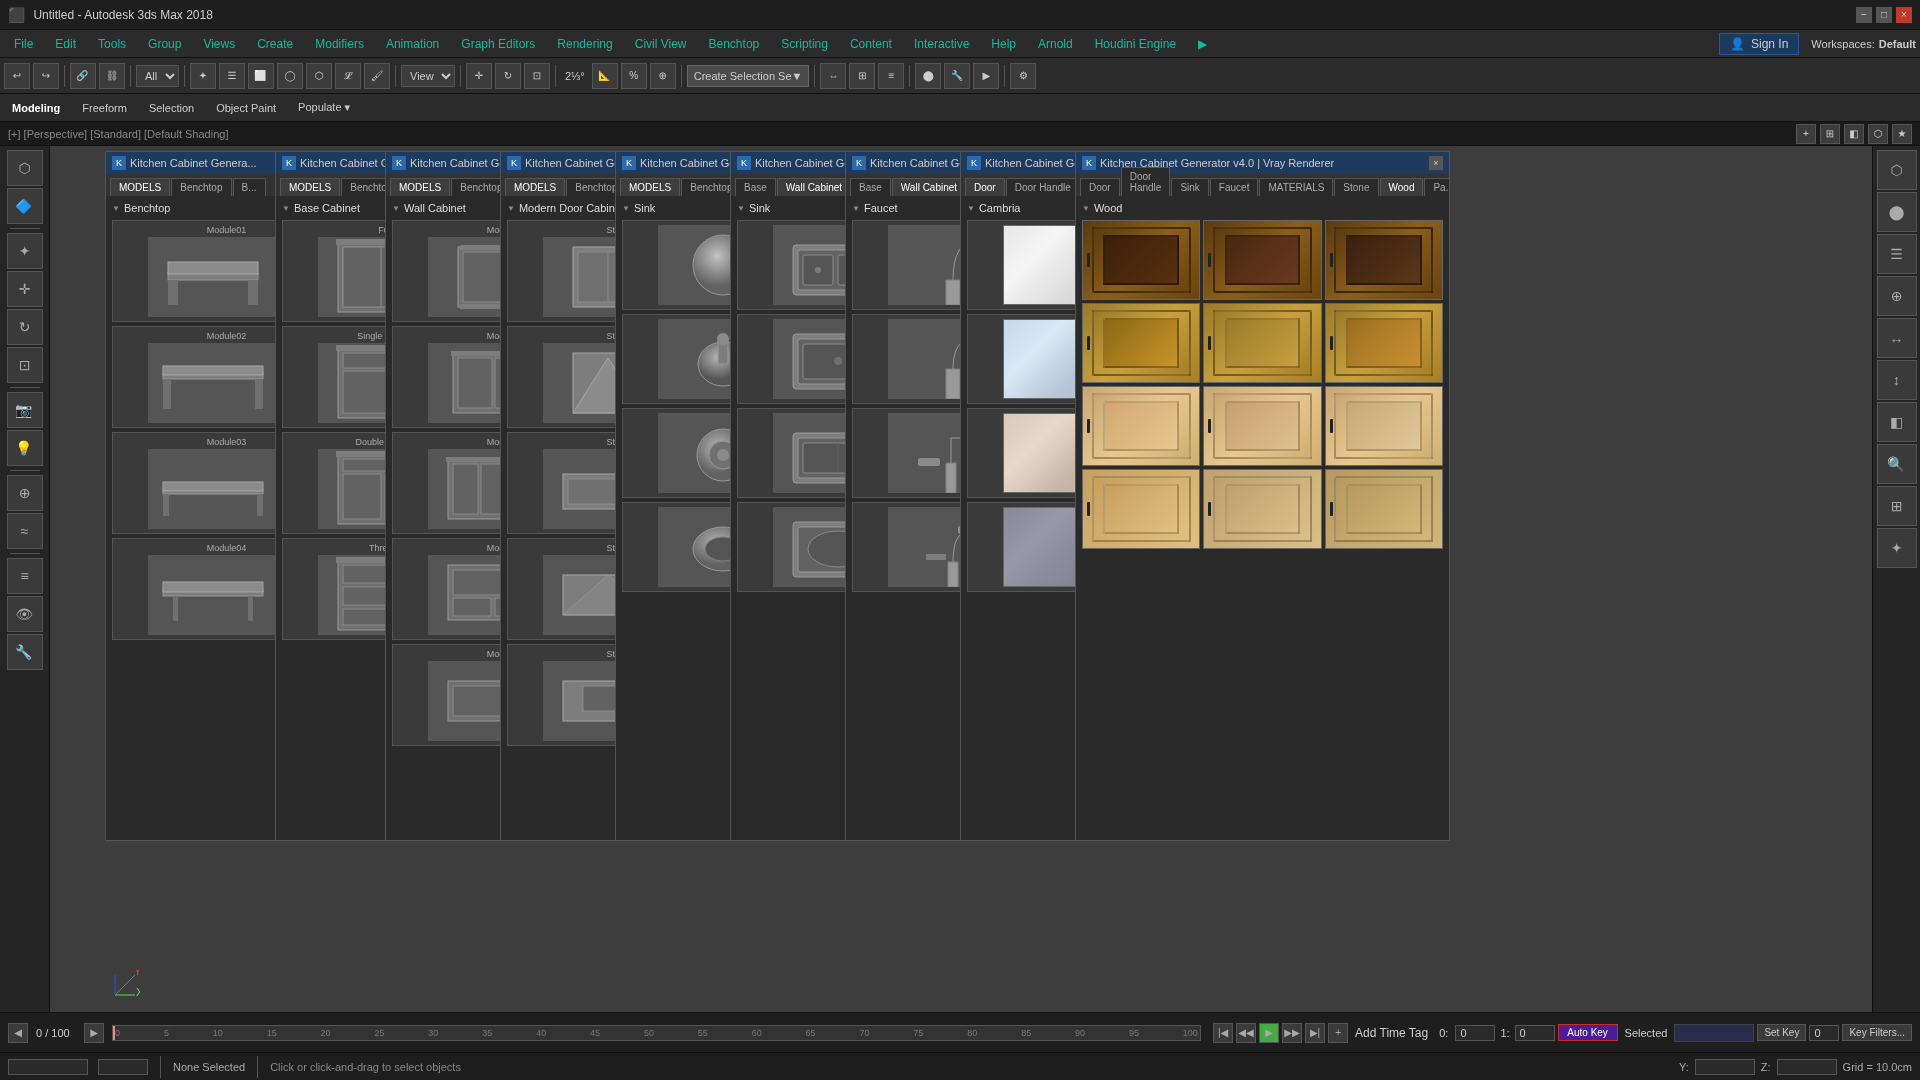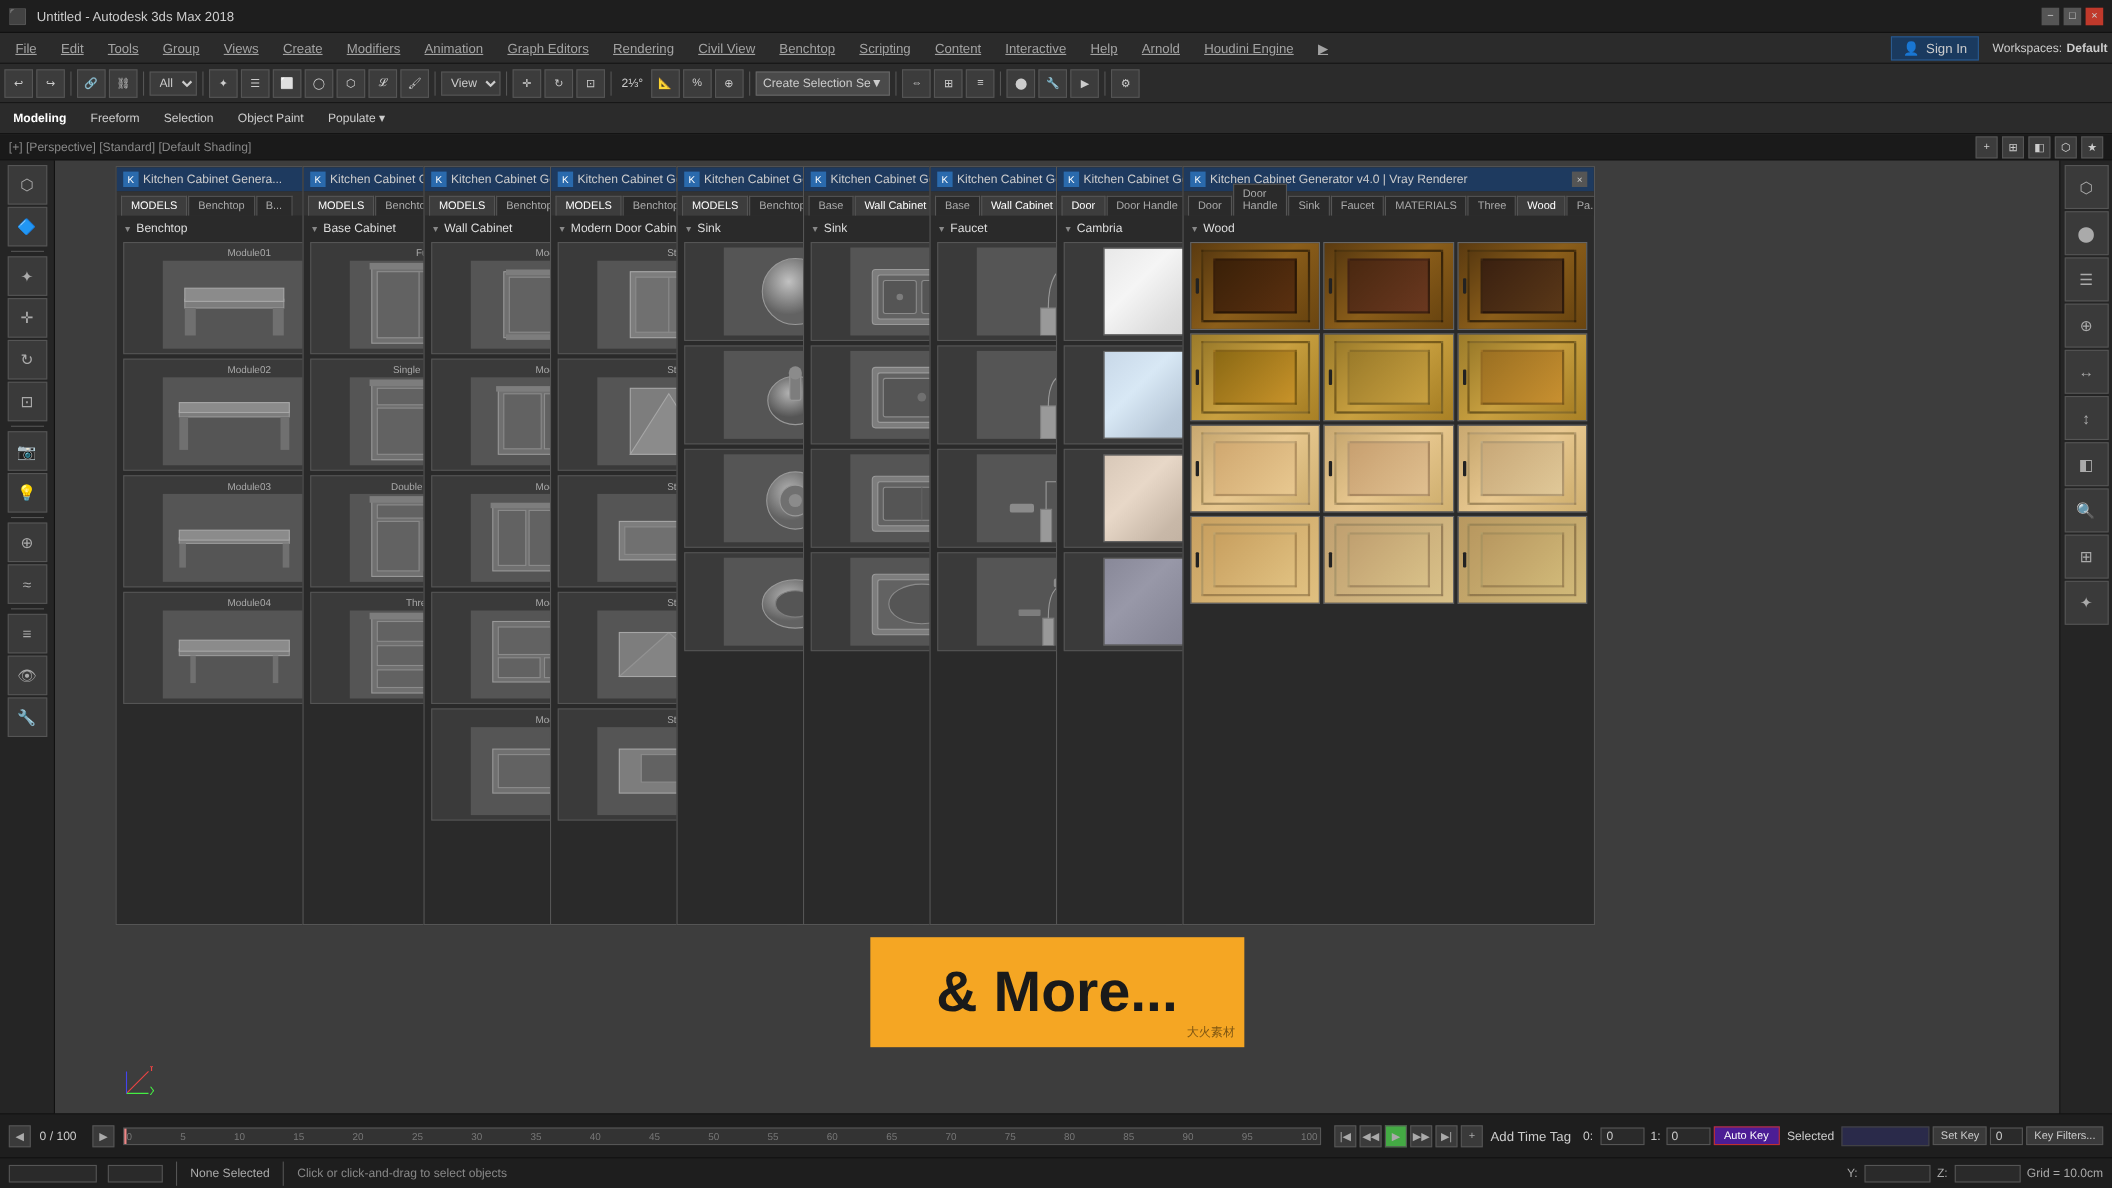--- a/index.html
+++ b/index.html
@@ -33,25 +33,24 @@
       height: 28px;
       background: #2b2b2b;
       display: flex;
       align-items: center;
       border-bottom: 1px solid #111;
       padding: 0 4px;
       gap: 2px;
     }
     .menu-item {
       padding: 4px 10px;
-      color: #a3a3a3;
+      color: #14b8a6;
       cursor: pointer;
       font-size: 12px;
       white-space: nowrap;
-      text-decoration: underline;
     }
 
     
     #toolbar {
       height: 36px;
       background: #2b2b2b;
       display: flex;
       align-items: center;
       padding: 0 4px;
       border-bottom: 1px solid #111;
@@ -1080,21 +1079,21 @@
           <div class="pw-icon">K</div>
           <span>Kitchen Cabinet Generator v4.0 | Vray Renderer</span>
           <div class="pw-close">×</div>
         </div>
         <div class="pw-tabs">
           <div class="pw-tab">Door</div>
           <div class="pw-tab">Door Handle</div>
           <div class="pw-tab">Sink</div>
           <div class="pw-tab">Faucet</div>
           <div class="pw-tab">MATERIALS</div>
-          <div class="pw-tab">Three</div>
+          <div class="pw-tab">Stone</div>
           <div class="pw-tab active">Wood</div>
           <div class="pw-tab">Pa...</div>
 
         </div>
         <div class="pw-content">
           <div class="pw-section-title">Wood</div>
 
           <div style="display:grid; grid-template-columns: repeat(3,1fr); gap:3px; margin-bottom:3px;">
             <div class="mat-thumb dark" style="height:80px; position:relative;">
               <div class="mat-handle"></div>
@@ -1176,24 +1175,20 @@
               <div style="width:85%; height:85%; border:2px solid rgba(0,0,0,0.2); background:inherit; display:flex; align-items:center; justify-content:center;">
                 <div style="width:80%; height:80%; border:2px solid rgba(0,0,0,0.15); background: linear-gradient(135deg, #b89860, #d0b878);"></div>
               </div>
             </div>
           </div>
         </div>
       </div>
 
     </div>
 
-    <div id="more-banner">
-      <div class="more-text">&amp; More...</div>
-      <div class="rrcg-logo">大火素材</div>
-    </div>
 
     <div style="position:absolute; bottom:10px; left:60px; color:#888; font-size:11px;">
       <svg width="30" height="30">
         <line x1="5" y1="25" x2="25" y2="5" stroke="#e44" strokewidth="2"></line>
         <line x1="5" y1="25" x2="25" y2="25" stroke="#4e4" strokewidth="2"></line>
         <line x1="5" y1="25" x2="5" y2="5" stroke="#44e" strokewidth="2"></line>
         <text x="24" y="5" fill="#e44" fontsize="8">Y</text>
         <text x="26" y="26" fill="#4e4" fontsize="8">X</text>
       </svg>
     </div>

